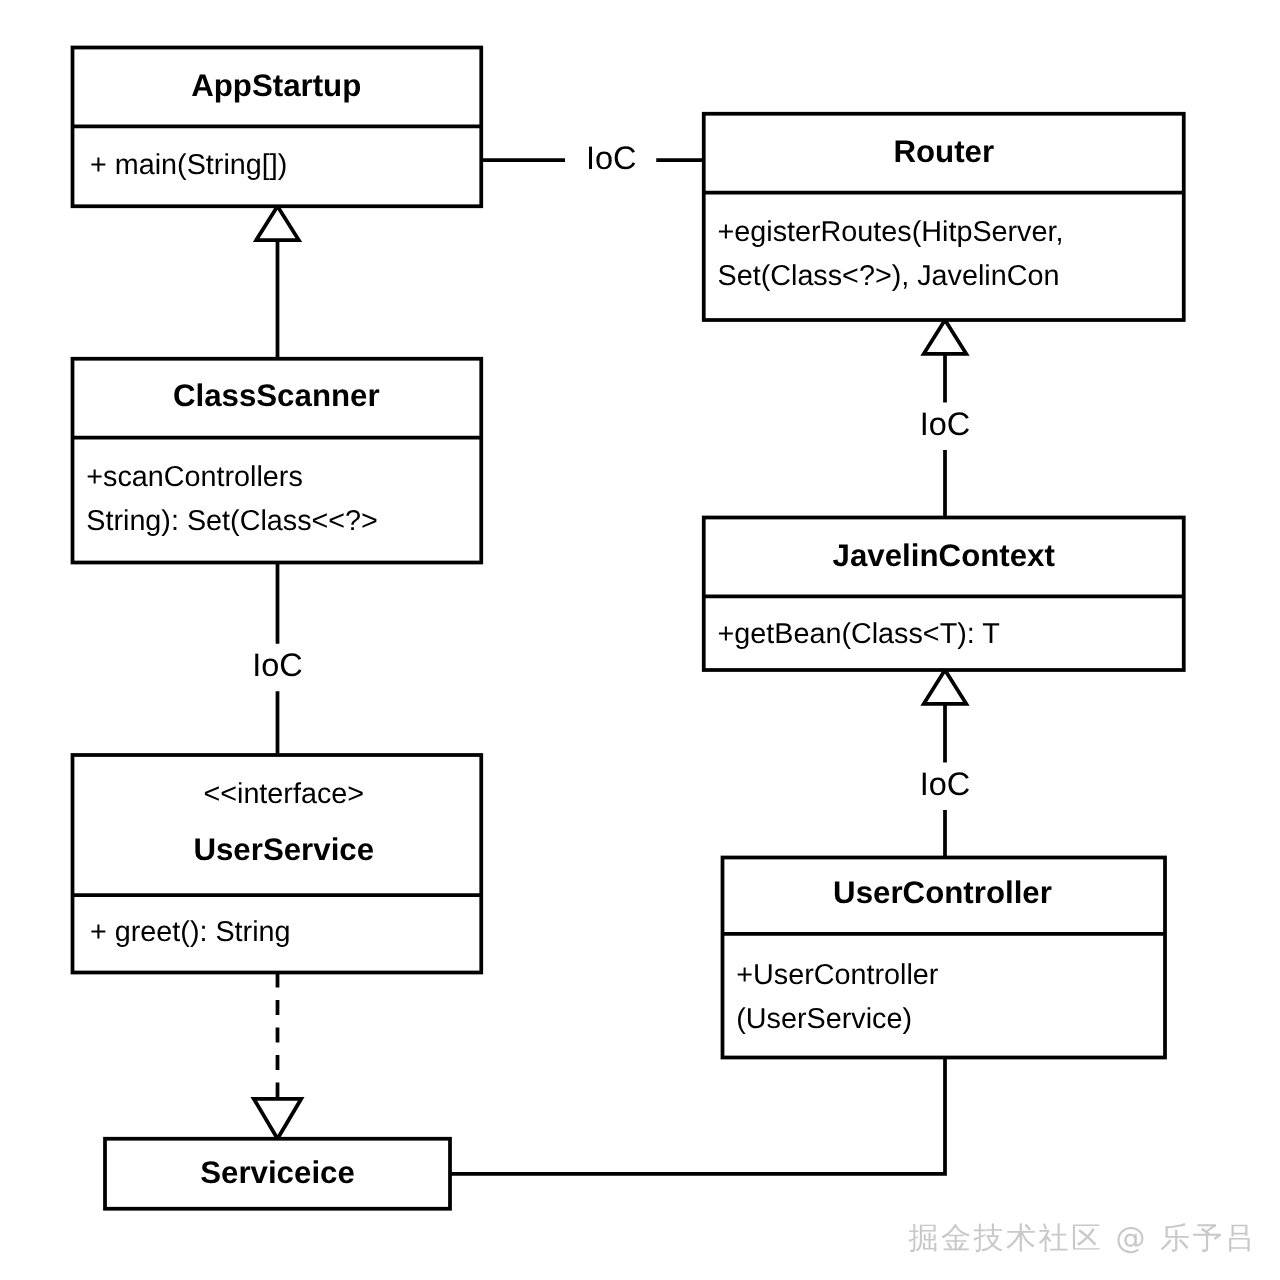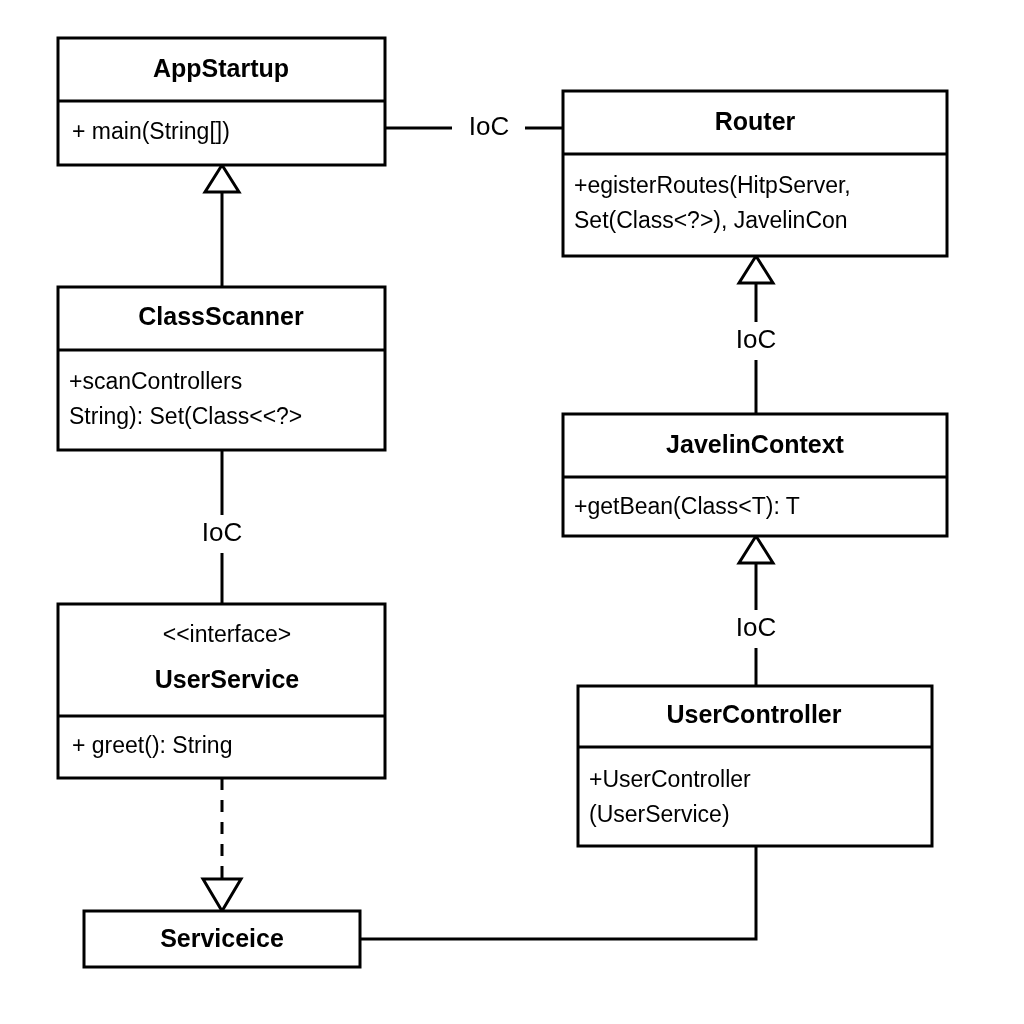--- a/index.html
+++ b/index.html
@@ -184,14 +184,15 @@
       <text class="uml-member" x="589" y="816">(UserService)</text>
     </g>
 
     <g>
       <rect class="uml-box-rect" x="84" y="911" width="276" height="56"></rect>
       <text class="uml-class-name" x="222" y="940">Serviceice</text>
     </g>
 
   </svg>
 
+  <div class="watermark-text">掘金技术社区 @ 乐予吕</div>
 
 </div>
 
 </body></html>

